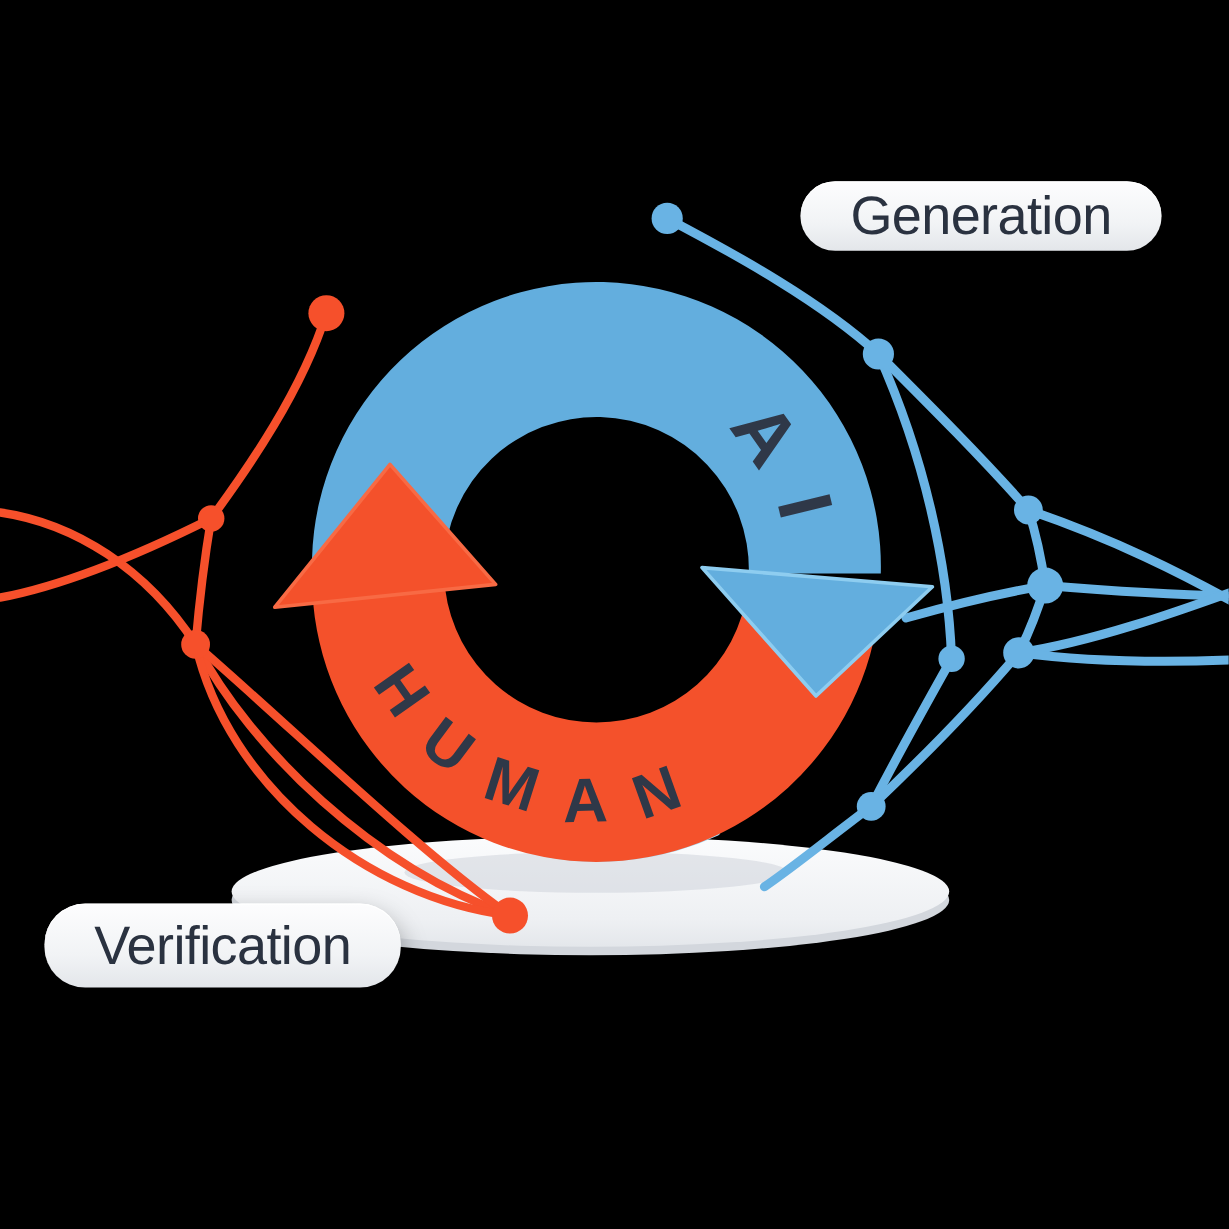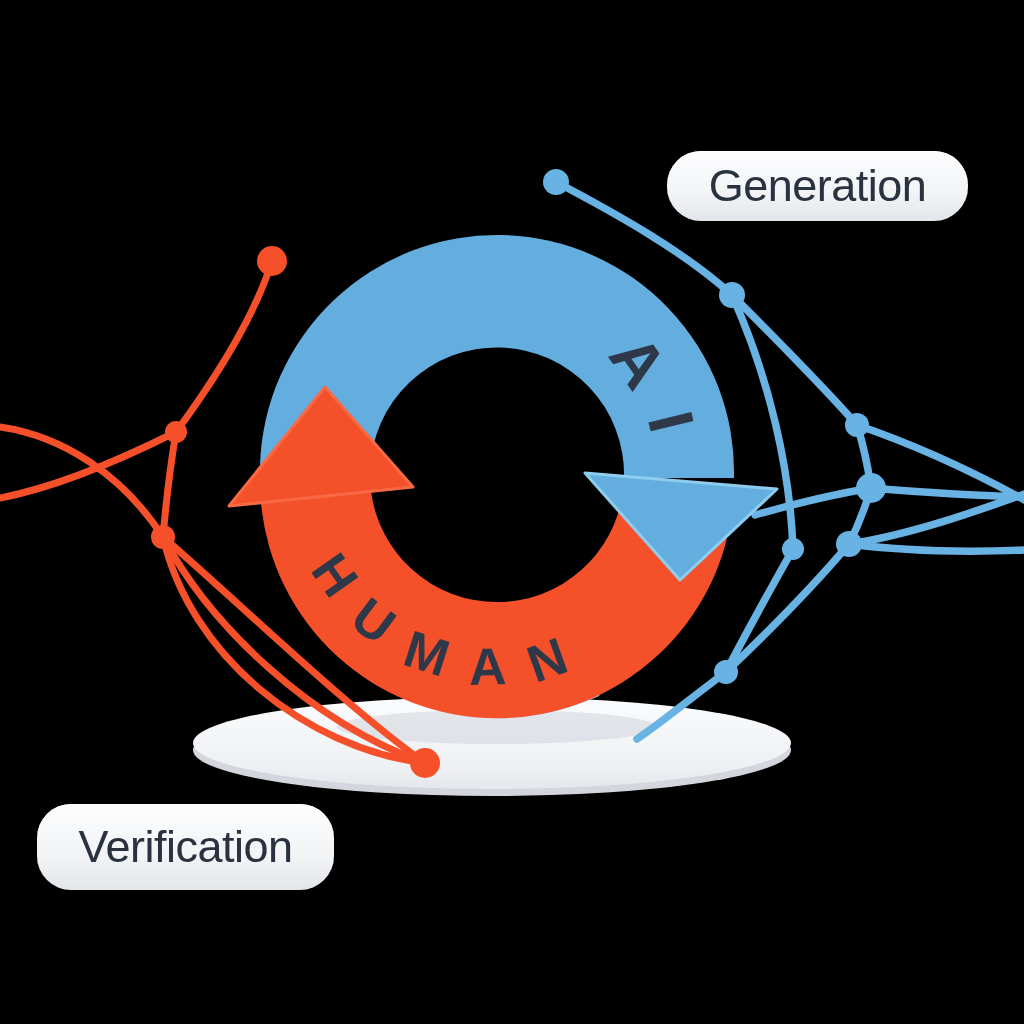--- a/index.html
+++ b/index.html
@@ -4,22 +4,22 @@
 <style>
   html,body{margin:0;padding:0;background:#000;}
   .stage{position:relative;width:1024px;height:1024px;background:#000;overflow:hidden;
          font-family:"Liberation Sans",sans-serif;}
   .stage svg{position:absolute;left:0;top:0;}
   .pill{position:absolute;display:flex;align-items:center;justify-content:center;
         border-radius:34px;
         background:linear-gradient(180deg,#fdfdfe 0%,#f1f3f5 62%,#e3e6ea 100%);
         box-shadow:0 10px 22px rgba(0,0,0,.38), inset 0 1px 0 #ffffff;
         color:#2a3240;font-size:45px;letter-spacing:-0.5px;}
-  .pill-generation{left:667px;top:151px;width:301px;height:70px;}
-  .pill-verification{left:37px;top:804px;width:297px;height:86px;}
+  .pill-generation{left:667px;top:151px;width:301px;height:58px;}
+  .pill-verification{left:37px;top:753px;width:297px;height:70px;}
   .ring-label{font-weight:bold;fill:#2f3848;}
 </style>
 </head>
 <body>
 
 <div class="stage">
 
 <svg width="1024" height="1024" viewBox="0 0 1024 1024">
   <defs>
     <linearGradient id="gradPlat" x1="0" y1="0" x2="0" y2="1">

